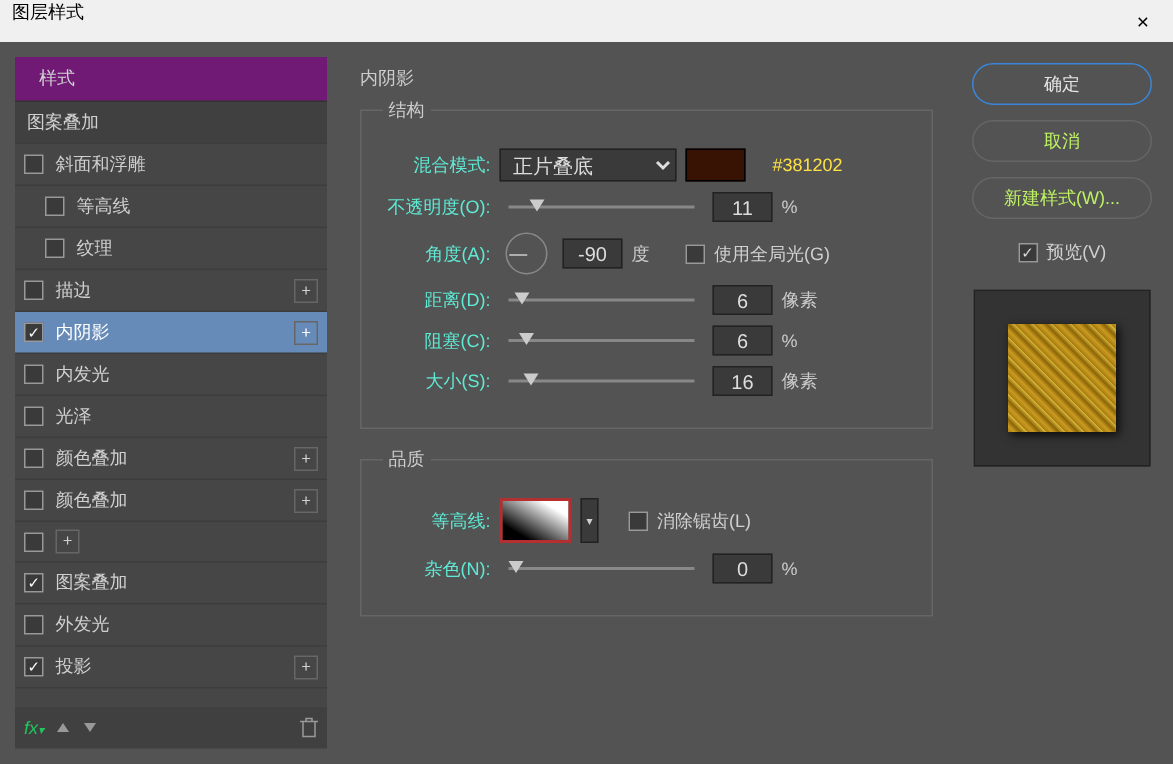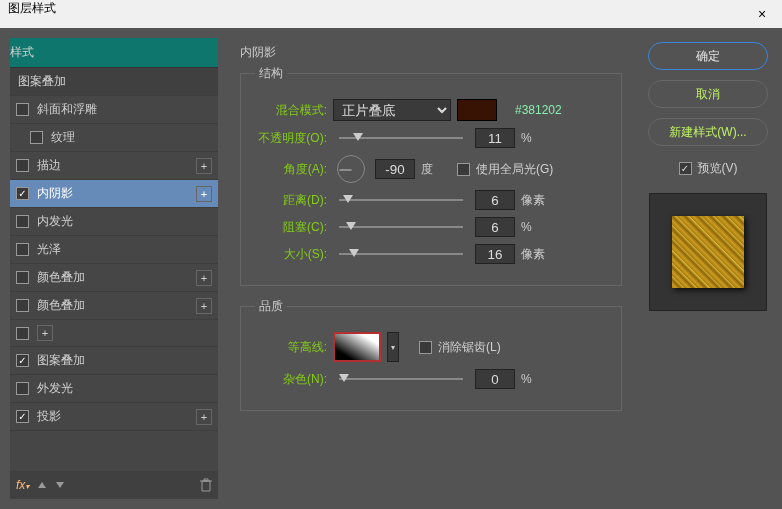--- a/index.html
+++ b/index.html
@@ -1,41 +1,41 @@
 <!DOCTYPE html>
 <html><head>
 <meta charset="utf-8">
 <style>
 * { margin: 0; padding: 0; box-sizing: border-box; font-family: "Microsoft YaHei", sans-serif; }
 body { background: #535353; color: #d0d0d0; font-size: 12px; width: 782px; height: 509px; overflow: hidden; }
 .titlebar { height: 28px; background: #f0f0f0; color: #000; display: flex; align-items: flex-start; justify-content: space-between; padding: 0 0 0 8px; }
 .titlebar .close { width: 40px; height: 28px; display: flex; align-items: center; justify-content: center; font-size: 14px; }
 .content { display: flex; height: 481px; padding: 10px; gap: 10px; }
 .left-panel { width: 208px; display: flex; flex-direction: column; }
-.styles-header { background: #0f766e; padding: 6px 0; border-bottom: 1px solid #333; }
+.styles-header { background: #701a75; padding: 6px 16px; border-bottom: 1px solid #333; }
 .styles-list { background: #464646; flex: 1; overflow: auto; }
 .style-row { display: flex; align-items: center; padding: 5px 6px; border-bottom: 1px solid #3d3d3d; cursor: default; }
 .style-row.blend { background: #404040; padding-left: 8px; }
 .style-row.selected { background: #678bb8; color: #fff; }
 .style-row .cb { width: 13px; height: 13px; border: 1px solid #999; background: #3a3a3a; margin-right: 8px; display: flex; align-items: center; justify-content: center; font-size: 10px; color: #fff; }
 .style-row .cb.checked::after { content: "✓"; }
 .style-row .indent { width: 14px; }
 .style-row .label { flex: 1; }
 .style-row .plus { width: 16px; height: 16px; border: 1px solid #666; display: flex; align-items: center; justify-content: center; font-size: 11px; }
-.left-footer { background: #404040; height: 28px; display: flex; align-items: center; padding: 0 6px; gap: 8px; color: #fdba74; }
+.left-footer { background: #404040; height: 28px; display: flex; align-items: center; padding: 0 6px; gap: 8px; color: #22c55e; }
 .left-footer .spacer { flex: 1; }
 .mid-panel { flex: 1; padding: 6px 12px; }
 .section-title { color: #ccc; margin-bottom: 4px; }
 fieldset { border: 1px solid #666; padding: 10px 14px 14px; margin-bottom: 12px; }
 fieldset legend { padding: 0 4px; color: #ccc; }
 .row { display: flex; align-items: center; margin: 7px 0; gap: 6px; }
-.row .lbl { width: 72px; text-align: right; color: #84cc16; }
+.row .lbl { width: 72px; text-align: right; color: #5eead4; }
 select { background: #3a3a3a; color: #ddd; border: 1px solid #222; height: 22px; width: 118px; padding: 0 4px; }
 .swatch { width: 40px; height: 22px; border: 1px solid #000; }
-.hex { margin-left: 12px; color: #86efac; }
+.hex { margin-left: 12px; color: #fde047; }
 .slider-track { flex: 1; height: 2px; background: #888; position: relative; margin: 0 6px; max-width: 124px; }
 .slider-thumb { position: absolute; top: -4px; width: 0; height: 0; border-left: 5px solid transparent; border-right: 5px solid transparent; border-top: 8px solid #ccc; }
 .num-input { width: 40px; height: 20px; background: #3a3a3a; border: 1px solid #222; color: #ddd; text-align: center; }
 .unit { width: 30px; color: #ccc; }
 .angle-dial { width: 28px; height: 28px; border: 1px solid #888; border-radius: 50%; position: relative; margin: 0 4px; }
 .angle-dial::after { content: ""; position: absolute; width: 1px; height: 12px; background: #ccc; left: 50%; top: 2px; transform-origin: bottom; transform: rotate(-90deg); }
 .chk { width: 13px; height: 13px; border: 1px solid #999; background: #3a3a3a; display: inline-flex; align-items: center; justify-content: center; font-size: 10px; }
 .contour-box { width: 48px; height: 30px; background: linear-gradient(to top right, #000 0%, #000 20%, #fff 80%); border: 2px solid #b43030; position: relative; }
 .contour-dd { width: 12px; height: 30px; background: #3a3a3a; border: 1px solid #222; display: flex; align-items: center; justify-content: center; font-size: 8px; }
 .btn-row { display: flex; gap: 12px; justify-content: center; margin-top: 8px; }
@@ -64,20 +64,25 @@
       <div class="style-row blend">
         <span class="label">图案叠加</span>
       </div>
     <div class="style-row">
           <span class="cb"></span>
           <span class="label">斜面和浮雕</span>
         </div>
         <div class="style-row">
           <span class="indent"></span>
           <span class="cb"></span>
+          <span class="label">等高线</span>
+        </div>
+        <div class="style-row">
+          <span class="indent"></span>
+          <span class="cb"></span>
           <span class="label">纹理</span>
         </div>
         <div class="style-row">
           <span class="cb"></span>
           <span class="label">描边</span>
           <span class="plus">+</span>
         </div>
         <div class="style-row selected">
           <span class="cb checked"></span>
           <span class="label">内阴影</span>

